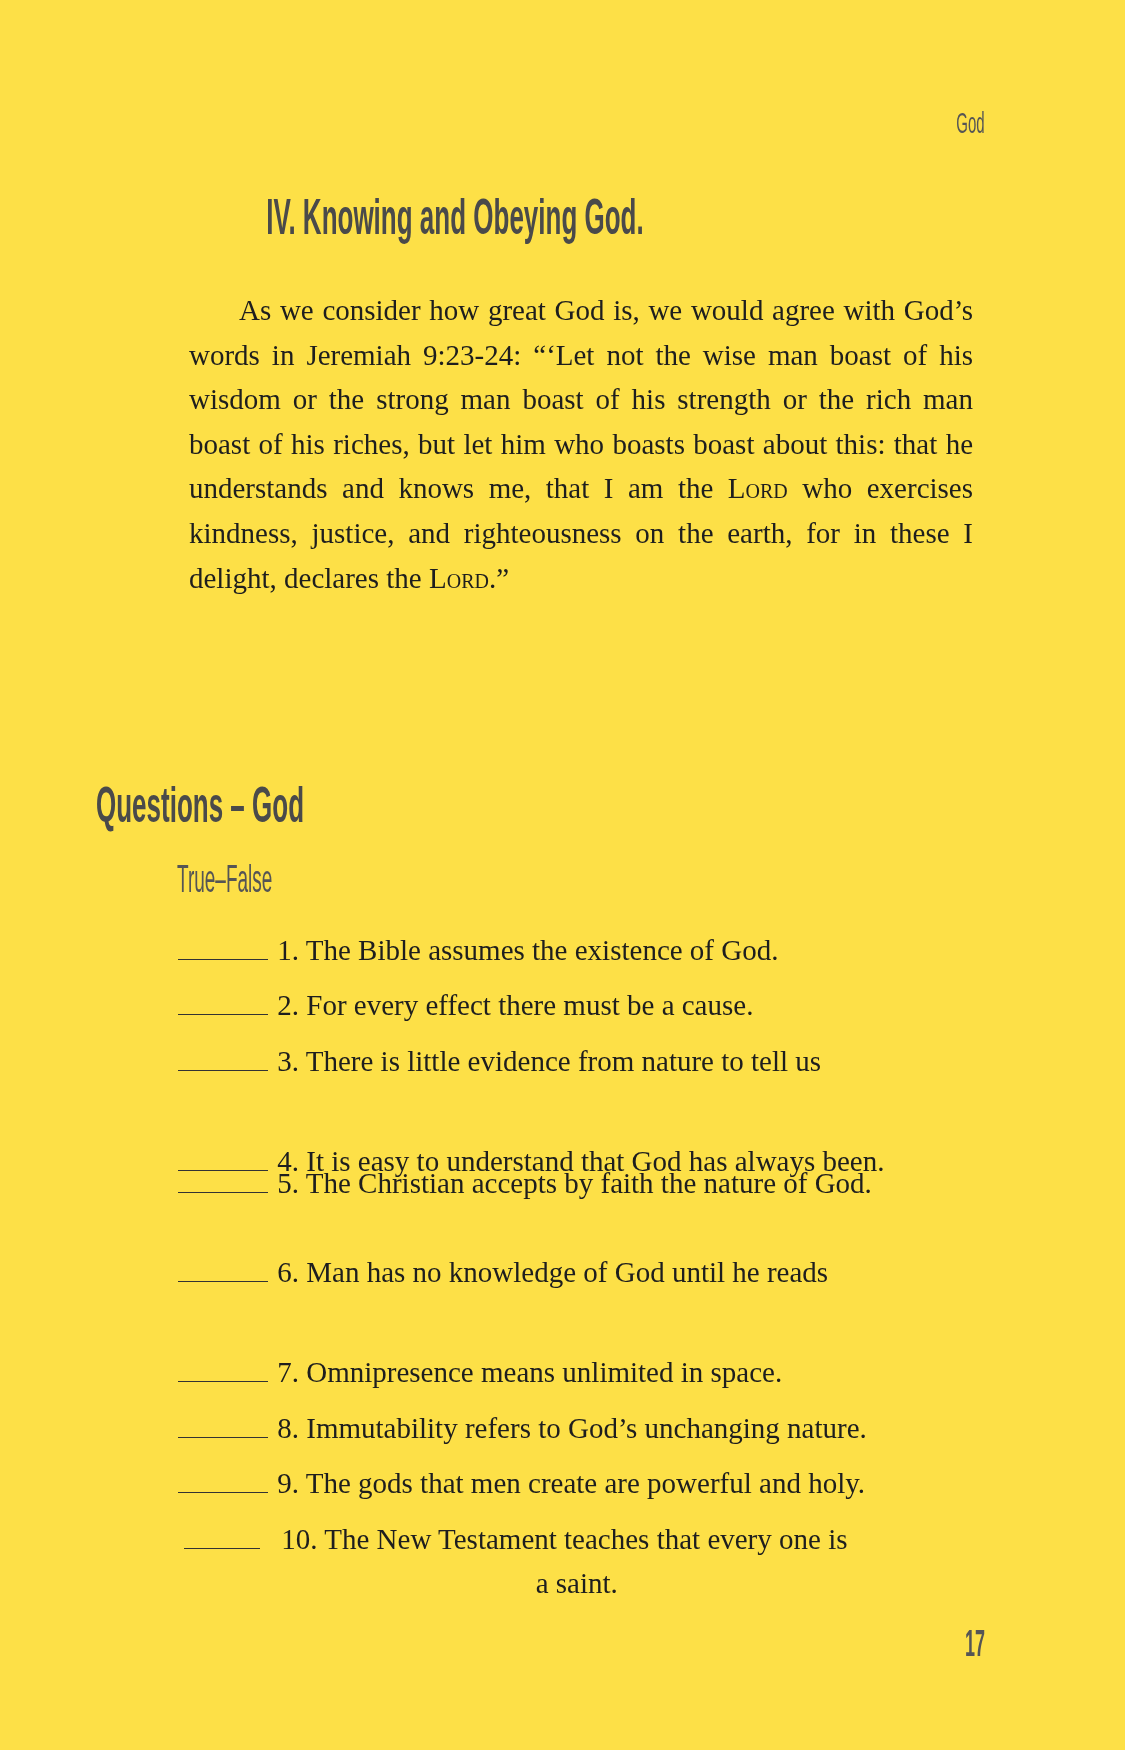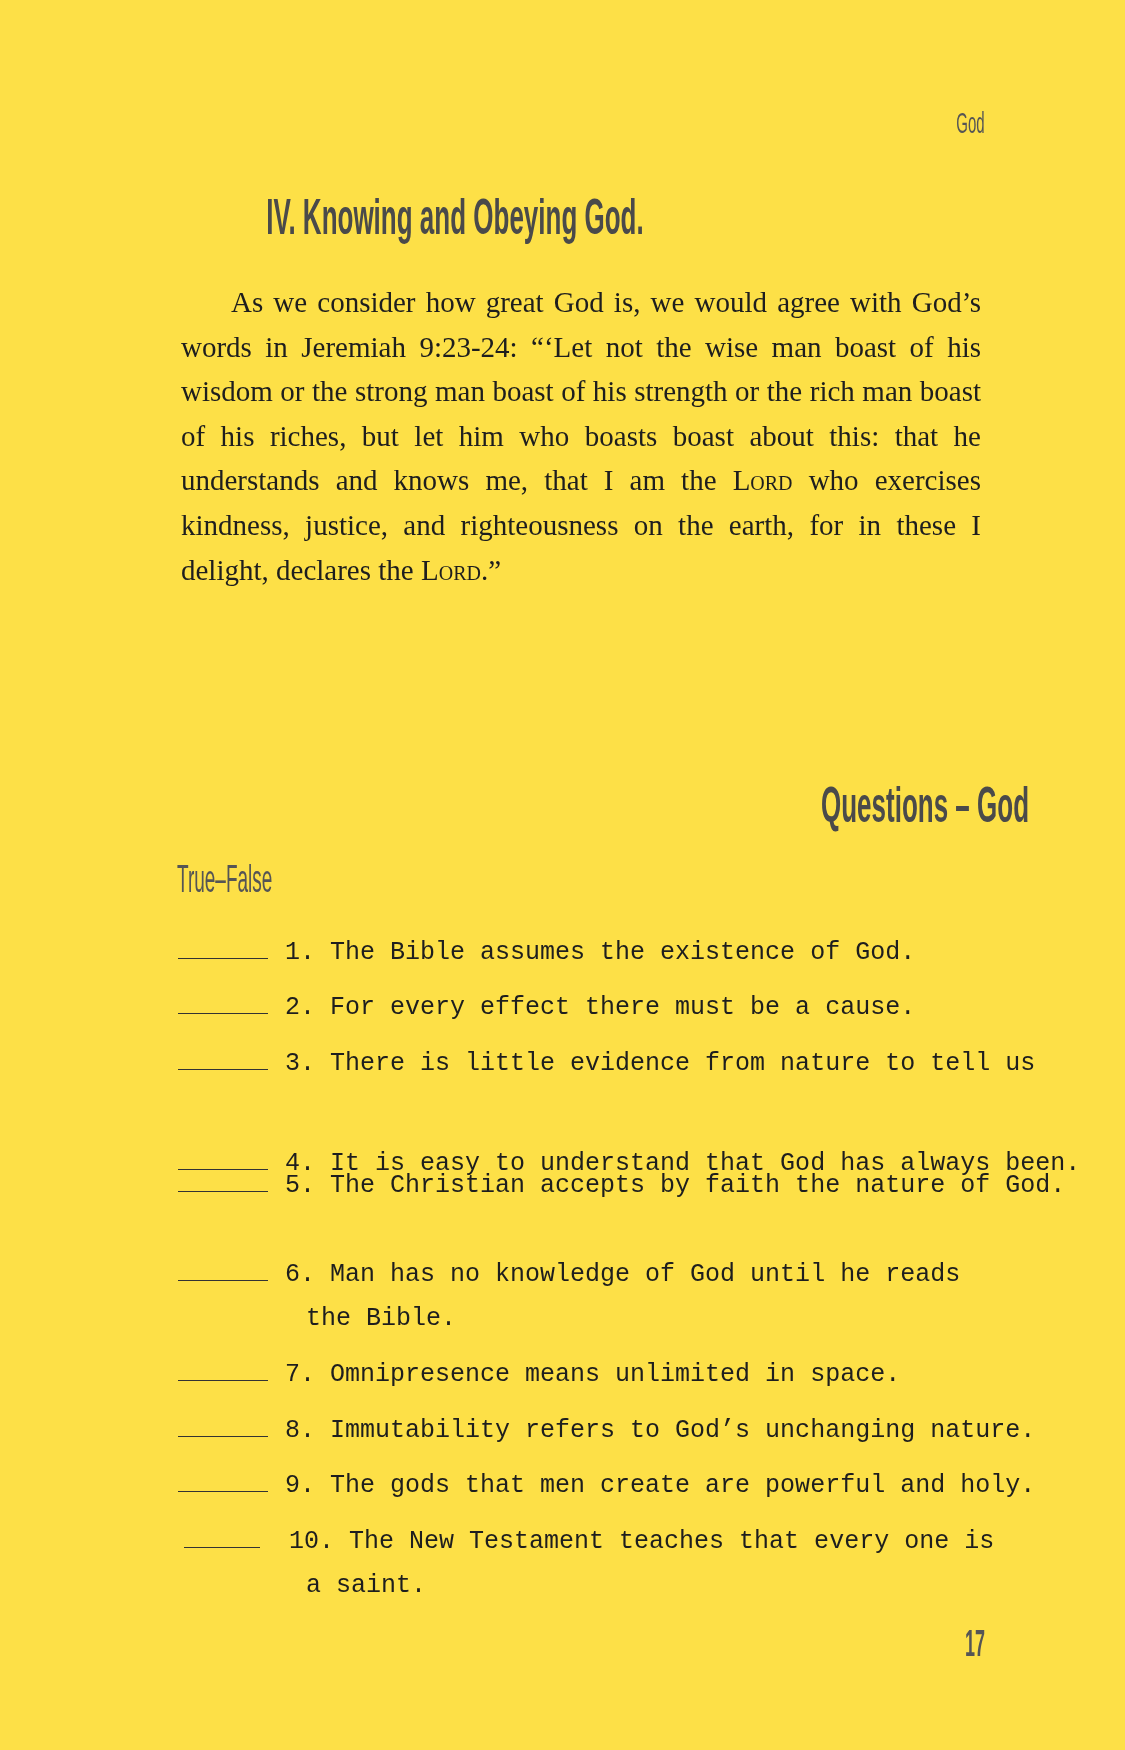--- a/index.html
+++ b/index.html
@@ -24,43 +24,43 @@
   .section-title span {
     font-size: 50px; line-height: 50px; font-weight: bold;
     transform: scaleX(0.52); transform-origin: center top;
   }
   .body-text {
     position: absolute; left: 177px; width: 808px;
     font-family: "Liberation Serif", serif;
     font-size: 29px; line-height: 44.6px; color: #1e1e1e;
     text-align: justify; text-align-last: left;
   }
-  .body-text p { margin: 4px; text-indent: 50px; }
+  .body-text p { margin: 12px; text-indent: 50px; }
   .p1 { top: 276px; }
   .p2 { top: 588px; }
   .smallcaps { font-variant: small-caps; }
   .questions-title {
-    position: absolute; top: 780px; left: 0; width: 1125px; text-align: right;
+    position: absolute; top: 780px; left: 0; width: 1125px; text-align: left;
   }
   .questions-title span {
     font-size: 50px; line-height: 50px; font-weight: bold;
     transform: scaleX(0.52); transform-origin: center top;
   }
   .subhead {
     position: absolute; top: 860px; left: 177px;
   }
   .subhead span {
     font-size: 38px; line-height: 38px; font-weight: normal;
     transform: scaleX(0.5); transform-origin: left top; color: #555;
   }
   .qlist { position: absolute; left: 0; top: 0; width: 1125px; }
   .q {
     position: absolute; left: 178px;
-    font-family: Liberation Mono, monospace;
-    font-size: 25px; line-height: 44px; color: #1e1e1e;
+    font-family: Liberation Serif, serif;
+    font-size: 29px; line-height: 44px; color: #1e1e1e; text-align: center;
   }
   .q .blank {
     display: inline-block; width: 90px; height: 30px;
     border-bottom: 1.5px solid #333; vertical-align: baseline;
     margin-right: 2px;
   }
   .q .blank.short { width: 76px; margin-left: 6px; margin-right: 14px; }
   .q .num { display: inline; }
   .q .cont { display: block; padding-left: 128px; }
   .page-number {
@@ -116,21 +116,20 @@
     </div>
     <div class="q" style="top:1161px">
       <span class="blank"></span>
       <span class="num">5.</span>
       <span>The Christian accepts by faith the nature of God.</span>
     </div>
     <div class="q" style="top:1250px">
       <span class="blank"></span>
       <span class="num">6.</span>
       <span>Man has no knowledge of God until he reads</span>
-      <span class="cont">the Bible.</span>
     </div>
     <div class="q" style="top:1350px">
       <span class="blank"></span>
       <span class="num">7.</span>
       <span>Omnipresence means unlimited in space.</span>
     </div>
     <div class="q" style="top:1406px">
       <span class="blank"></span>
       <span class="num">8.</span>
       <span>Immutability refers to God’s unchanging nature.</span>

